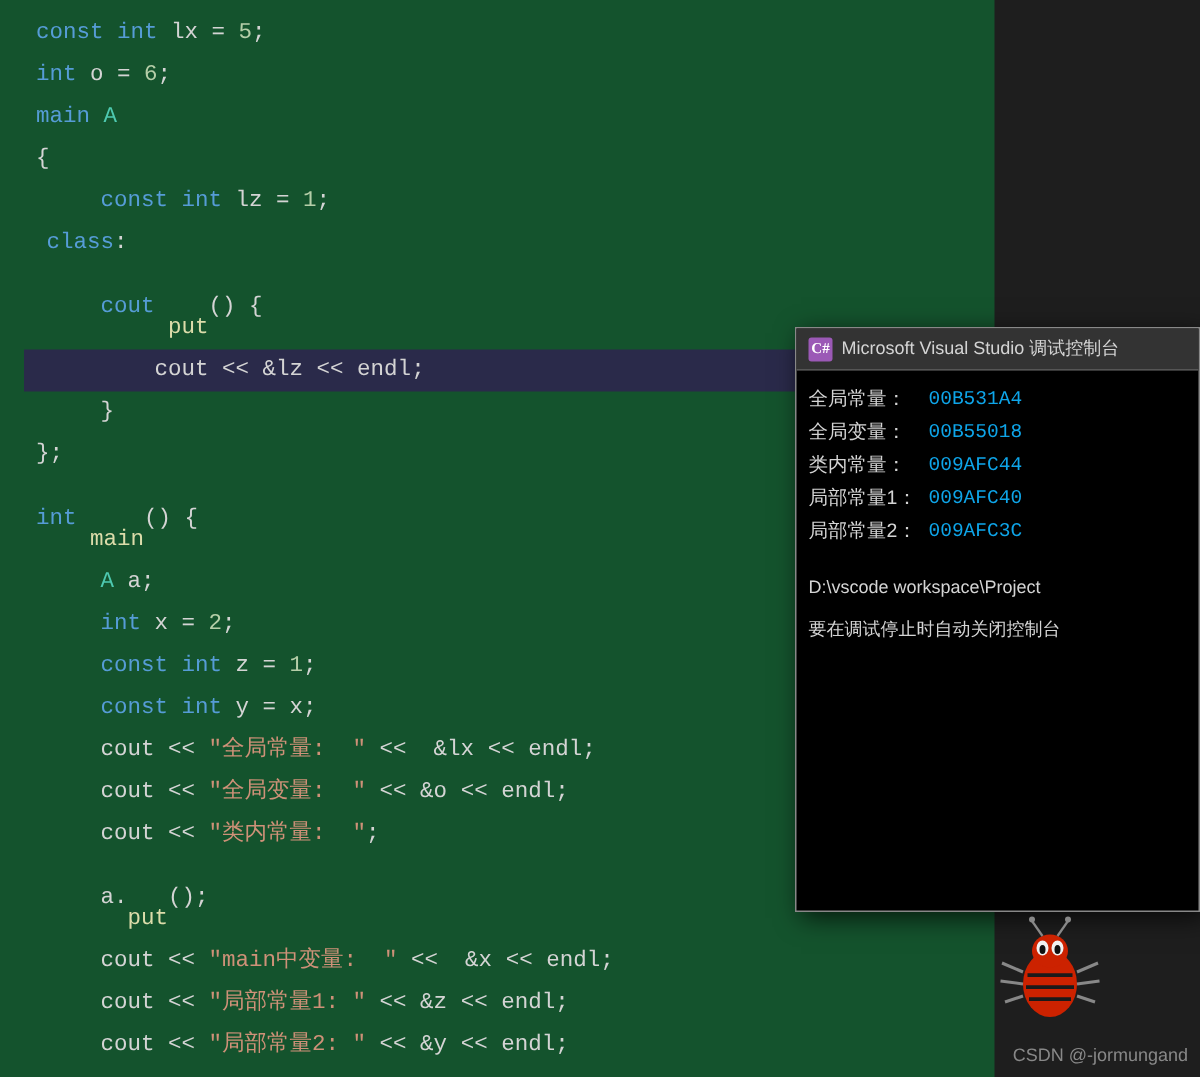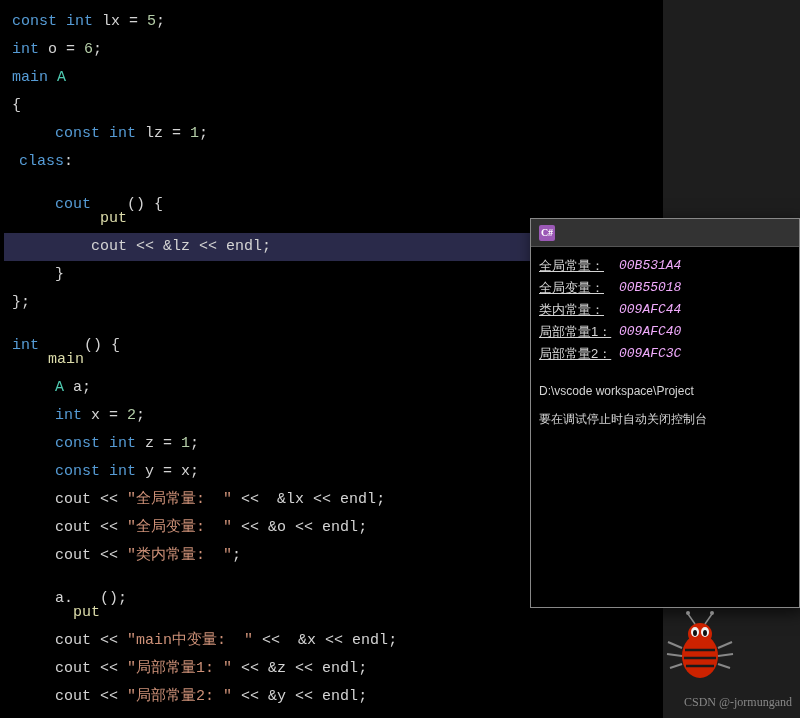--- a/index.html
+++ b/index.html
@@ -10,22 +10,22 @@
       background: #1e1e1e;
       font-family: 'Courier New', Courier, monospace;
     }
 
     
     #code-area {
       position: absolute;
       top: 0; left: 0;
       width: 663px;
       height: 718px;
-      background: #000000;
-      padding: 8px 4px;
+      background: #14532d;
+      padding: 8px 16px;
       font-size: 15px;
       line-height: 28px;
       overflow: hidden;
     }
 
     .code-line {
       display: flex;
       align-items: center;
       padding-left: 8px;
       white-space: pre;
@@ -100,26 +100,24 @@
     .console-row {
       display: flex;
       line-height: 22px;
       white-space: pre;
     }
 
     .console-label {
       color: #d4d4d4;
       min-width: 80px;
       font-family: 'Microsoft YaHei', Arial, sans-serif;
-      text-decoration: underline;
     }
 
     .console-value {
-      color: #f0abfc;
-      font-style: italic;
+      color: #0ea5e9;
     }
 
     .console-text {
       color: #d4d4d4;
       font-family: 'Microsoft YaHei', Arial, sans-serif;
       font-size: 12px;
       line-height: 20px;
       margin-top: 8px;
       word-break: break-all;
       white-space: normal;
@@ -178,20 +176,21 @@
     <div class="code-line"><span style="display: inline-block; width: 3px; border-left: 2px solid rgb(85, 85, 85); margin-right: 4px;"></span><span class="plain">    </span><span class="plain">cout</span><span class="op"> &lt;&lt; </span><span class="cstr">"类内常量:  "</span><span class="plain">;</span></div>
     <div class="code-line"><span style="display: inline-block; width: 3px; border-left: 2px solid rgb(85, 85, 85); margin-right: 4px;"></span><span class="plain">    </span><span class="plain">a.</span><span class="fn">put</span><span class="plain">();</span></div>
     <div class="code-line"><span style="display: inline-block; width: 3px; border-left: 2px solid rgb(85, 85, 85); margin-right: 4px;"></span><span class="plain">    </span><span class="plain">cout</span><span class="op"> &lt;&lt; </span><span class="cstr">"main中变量:  "</span><span class="op"> &lt;&lt;  </span><span class="plain">&amp;x</span><span class="op"> &lt;&lt; </span><span class="plain">endl</span><span class="plain">;</span></div>
     <div class="code-line"><span style="display: inline-block; width: 3px; border-left: 2px solid rgb(85, 85, 85); margin-right: 4px;"></span><span class="plain">    </span><span class="plain">cout</span><span class="op"> &lt;&lt; </span><span class="cstr">"局部常量1: "</span><span class="op"> &lt;&lt; </span><span class="plain">&amp;z</span><span class="op"> &lt;&lt; </span><span class="plain">endl</span><span class="plain">;</span></div>
     <div class="code-line"><span style="display: inline-block; width: 3px; border-left: 2px solid rgb(85, 85, 85); margin-right: 4px;"></span><span class="plain">    </span><span class="plain">cout</span><span class="op"> &lt;&lt; </span><span class="cstr">"局部常量2: "</span><span class="op"> &lt;&lt; </span><span class="plain">&amp;y</span><span class="op"> &lt;&lt; </span><span class="plain">endl</span><span class="plain">;</span></div>
   </div>
 
 <div id="console-window">
   <div id="console-titlebar">
     <div class="console-title-icon">C#</div>
+    <span class="console-title-text">Microsoft Visual Studio 调试控制台</span>
   </div>
   <div id="console-body">
 
   <div class="console-row"><span class="console-label">全局常量：</span><span class="console-value">00B531A4</span></div>
       <div class="console-row"><span class="console-label">全局变量：</span><span class="console-value">00B55018</span></div>
       <div class="console-row"><span class="console-label">类内常量：</span><span class="console-value">009AFC44</span></div>
       <div class="console-row"><span class="console-label">局部常量1：</span><span class="console-value">009AFC40</span></div>
       <div class="console-row"><span class="console-label">局部常量2：</span><span class="console-value">009AFC3C</span></div>
       <div style="height: 8px;"></div>
       <div class="console-text">D:\vscode workspace\Project</div>
@@ -221,13 +220,13 @@
   <line x1="58" y1="40" x2="72" y2="34" stroke="#888" stroke-width="2"></line>
   <line x1="58" y1="48" x2="73" y2="46" stroke="#888" stroke-width="2"></line>
   <line x1="58" y1="56" x2="70" y2="60" stroke="#888" stroke-width="2"></line>
 
   <line x1="35" y1="16" x2="28" y2="6" stroke="#888" stroke-width="1.5"></line>
   <line x1="45" y1="16" x2="52" y2="6" stroke="#888" stroke-width="1.5"></line>
   <circle cx="28" cy="5" r="2" fill="#888"></circle>
   <circle cx="52" cy="5" r="2" fill="#888"></circle>
 </svg>
 
-<div id="csdn-watermark" style="position:absolute;bottom:8px;right:8px;color:#888;font-size:12px;font-family:Liberation Serif, serif;">CSDN @-jormungand</div>
+<div id="csdn-watermark" style="position:absolute;bottom:8px;right:8px;color:#888;font-size:12px;font-family:Liberation Sans, sans-serif;">CSDN @-jormungand</div>
 
 </body></html>

